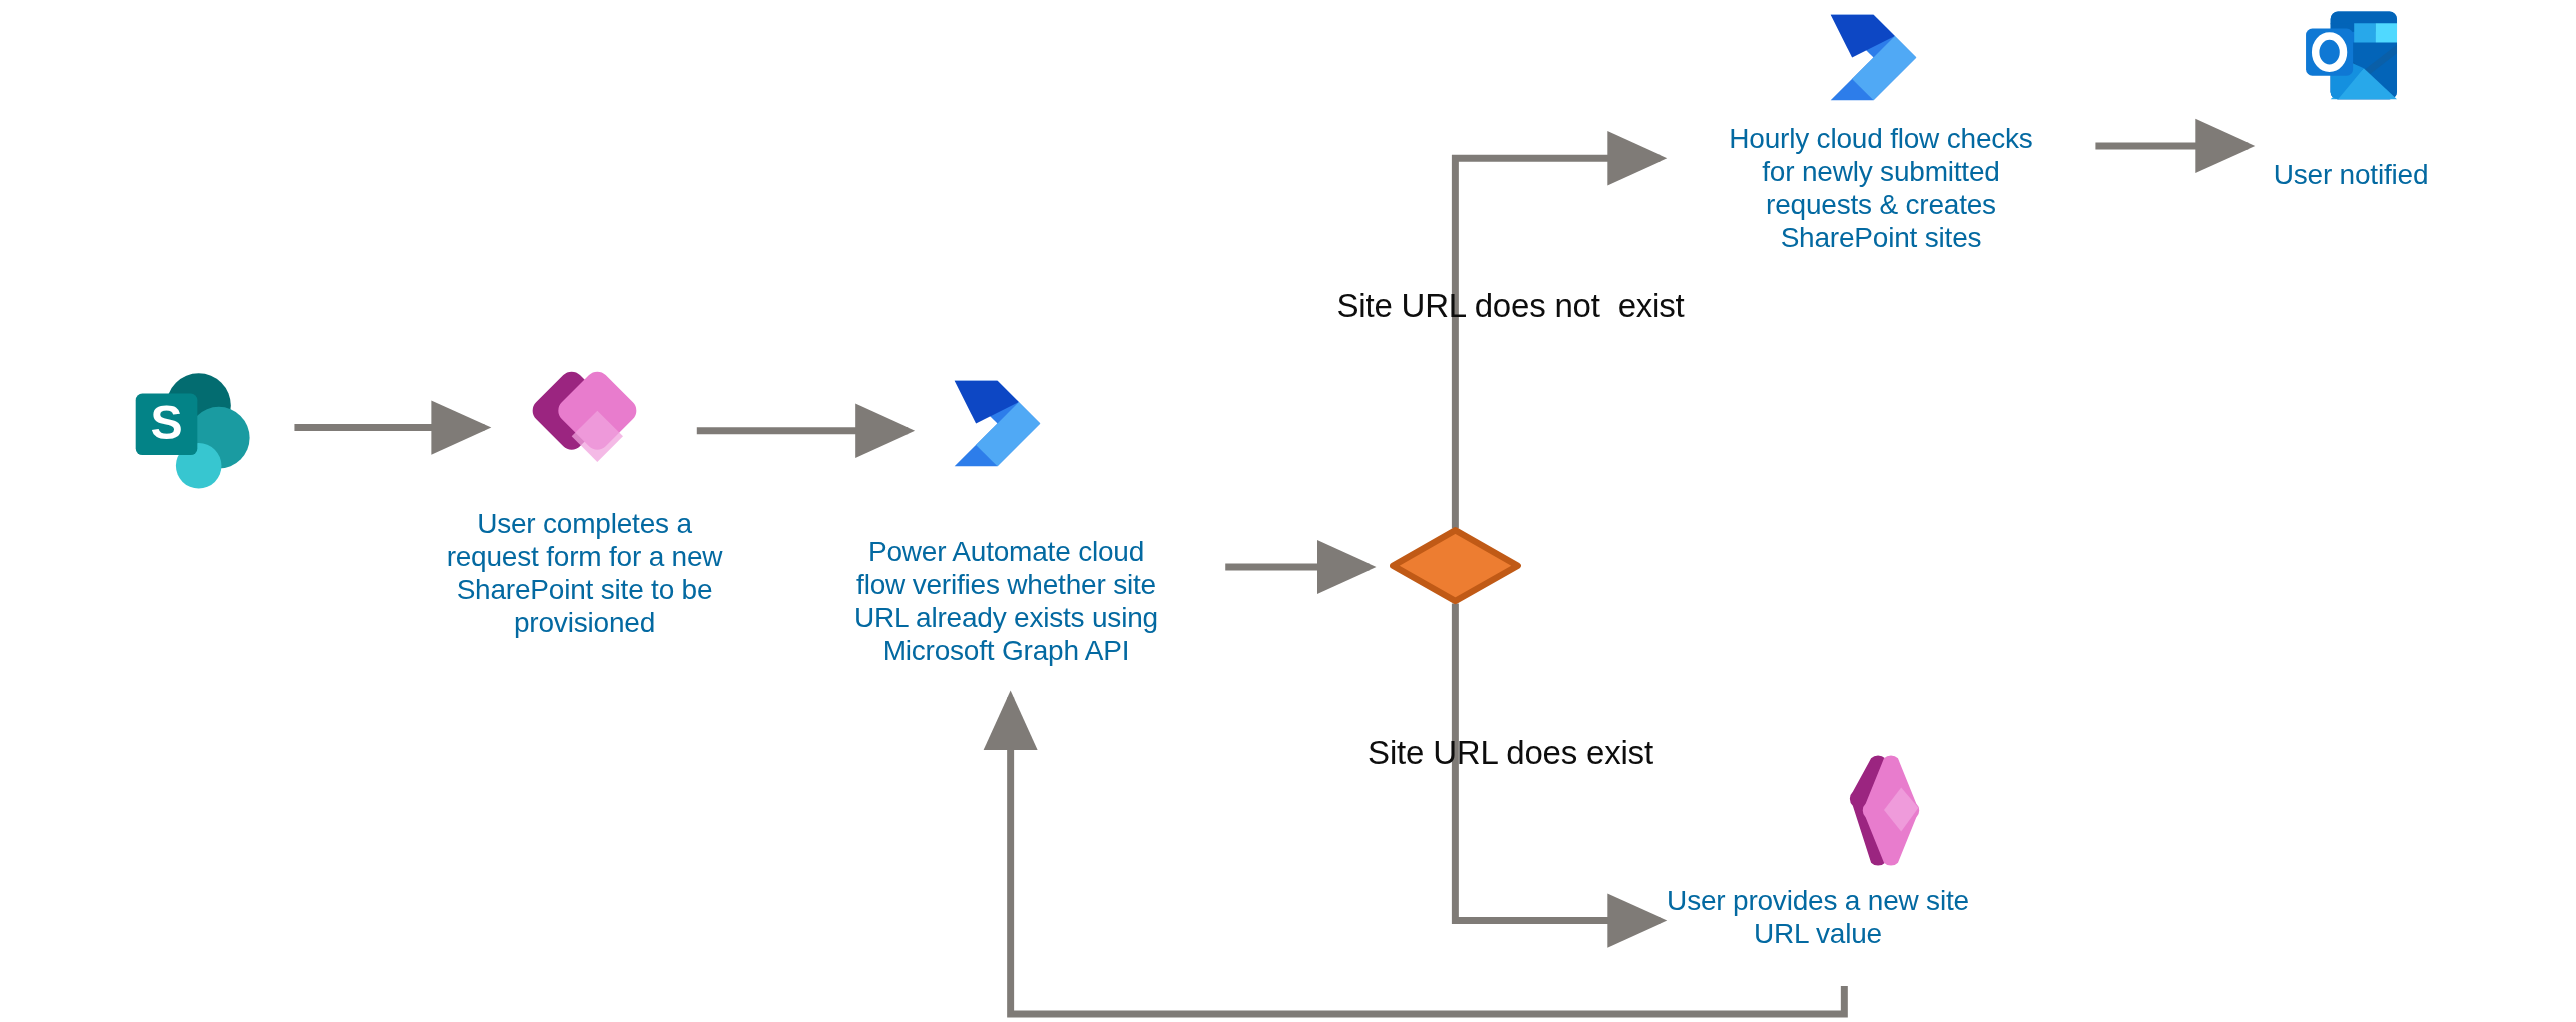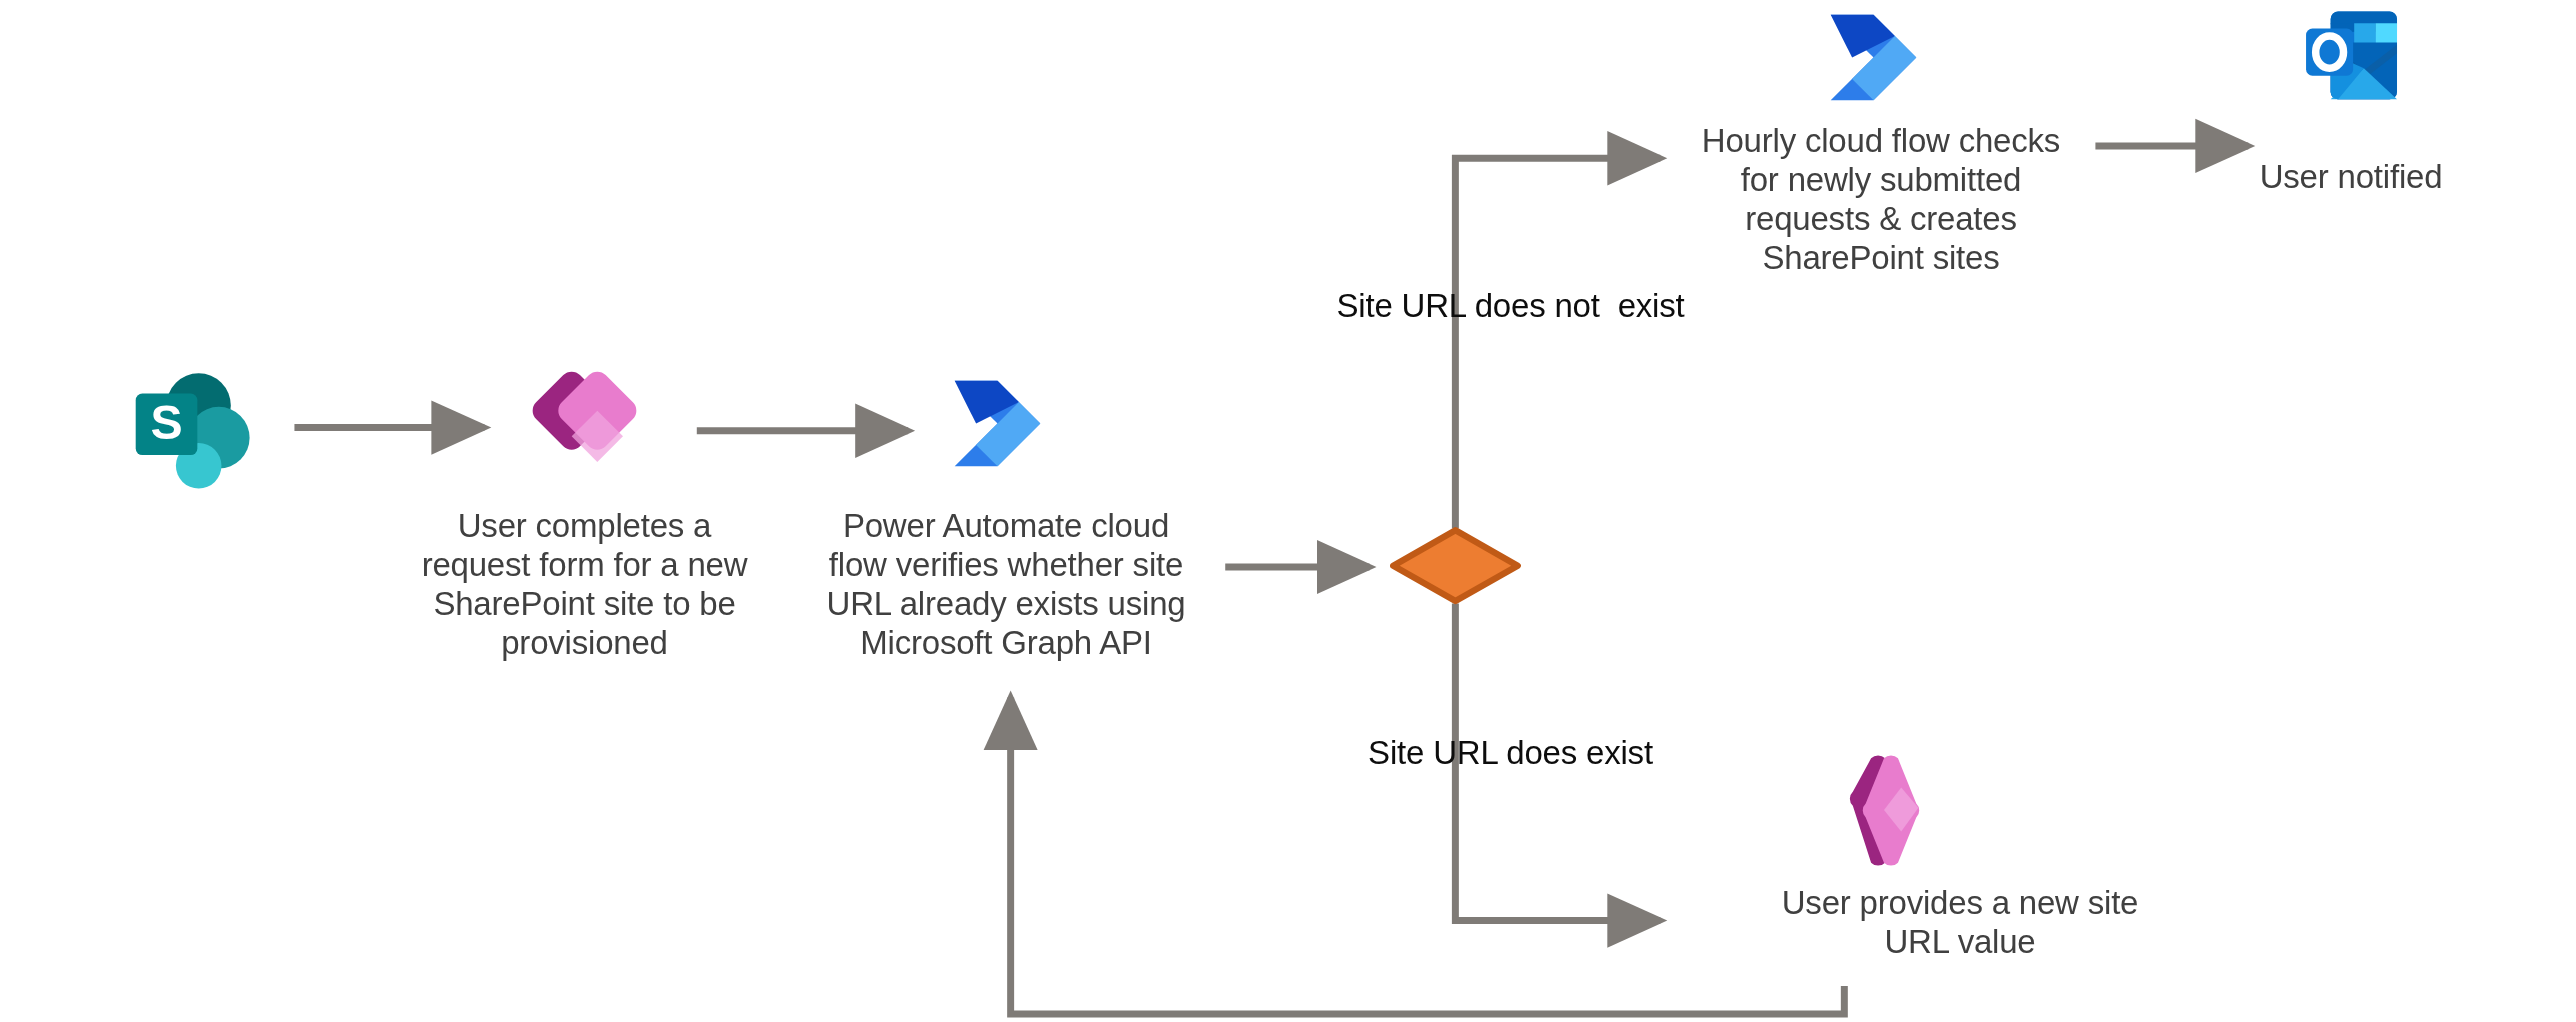--- a/index.html
+++ b/index.html
@@ -14,23 +14,23 @@
   #canvas {
     position: relative;
     width: 2576px;
     height: 1022px;
     background: #ffffff;
     overflow: hidden;
   }
   .node-label {
     position: absolute;
     text-align: center;
-    color: #404040;
+    color: #0369a1;
     font-family: "Liberation Sans", sans-serif;
-    font-size: 33px;
+    font-size: 28px;
     line-height: 1.18;
     font-weight: 400;
     letter-spacing: -0.2px;
     white-space: pre-line;
   }
   .edge-label {
     position: absolute;
     text-align: center;
     color: #0d0d0d;
     font-family: "Liberation Sans", sans-serif;
@@ -121,21 +121,21 @@
 SharePoint site to be
 provisioned</div>
 
   <div class="icon-wrap" style="left:946px; top:370px; width:118px; height:107px;">
     <svg viewBox="0 0 110 100" xmlns="http://www.w3.org/2000/svg" aria-label="Power Automate">
       <path d="M8,10 L48,10 L88,50 L48,90 L8,90 L48,50 Z" fill="#2d7dea"></path>
       <path d="M8,10 L48,10 L68,30 L28,50 Z" fill="#0d47c4"></path>
       <path d="M68,30 L88,50 L48,90 L28,70 Z" fill="#50a9f5"></path>
     </svg>
   </div>
-  <div class="node-label" style="left:810px; top:507px; width:392px;text-align:center;">Power Automate cloud
+  <div class="node-label" style="left:810px; top:535px; width:392px;text-align:center;">Power Automate cloud
 flow verifies whether site
 URL already exists using
 Microsoft Graph API</div>
 
   <div class="decision-diamond" style="left:1389px; top:526px; width:133px; height:79px;">
     <svg viewBox="0 0 124 74" xmlns="http://www.w3.org/2000/svg" aria-label="Decision">
       <polygon points="62,4 120,37 62,70 4,37" fill="#ed7d31" stroke="#c05a16" stroke-width="6" stroke-linejoin="round"></polygon>
     </svg>
   </div>
 
@@ -176,17 +176,17 @@
 
   <div class="icon-wrap" style="left:1841px; top:754px; width:86px; height:113px;">
     <svg viewBox="0 0 80 105" xmlns="http://www.w3.org/2000/svg" aria-label="Power Apps">
       <path d="M28,4 a9,9 0 0 1 13,0 L58,30 a9,9 0 0 1 0,13 L41,101 a9,9 0 0 1 -13,0
                L11,48 a9,9 0 0 1 0,-13 Z" fill="#9b2580"></path>
       <path d="M40,4 a9,9 0 0 1 13,0 L70,46 a9,9 0 0 1 0,13 L53,101 a9,9 0 0 1 -13,0
                L23,59 a9,9 0 0 1 0,-13 Z" fill="#e87ccd"></path>
       <path d="M56,31 L72,50 L56,72 L40,52 Z" fill="#f0a3de" opacity="0.8"></path>
     </svg>
   </div>
-  <div class="node-label" style="left:1748px; top:884px; width:424px;">User provides a new site
+  <div class="node-label" style="left:1606px; top:884px; width:424px;">User provides a new site
 URL value</div>
 
 </div>
 
 
 </body></html>

